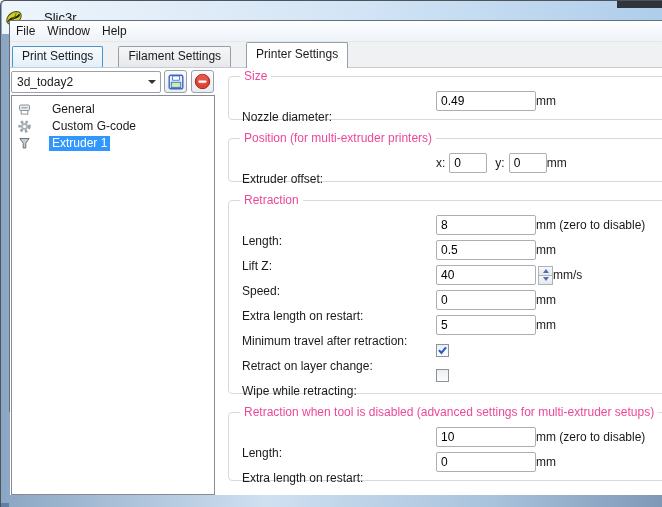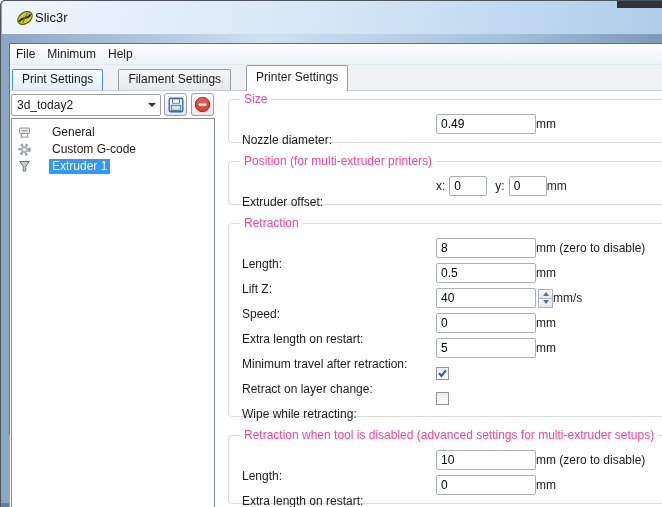--- a/index.html
+++ b/index.html
@@ -9,28 +9,28 @@
   .window {
     position:relative; width:662px; height:507px; overflow:hidden;
     background:linear-gradient(90deg,#8ba6c3,#cfe0f1 40%,#a8c2dc 75%,#7e98b6);
     border-top:1px solid #4c545c; border-left:1px solid #4c545c;
     border-radius:5px 0 0 0;
   }
   .titlebar {
     position:absolute; left:1px; top:0; right:0; height:33px;
     background:linear-gradient(100deg,#eef5fc 0%,#d2e4f5 55%,#aecdea 100%);
     border-radius:4px 0 0 0;
-    display:flex; align-items:center; padding-left:13px; gap:0;
+    display:flex; align-items:center; padding-left:2px; gap:20px;
   }
   .title-text { font-size:13px; color:#111; }
   .artifact { position:absolute; right:0; top:0; width:45px; height:7px; background:#30343a; z-index:9; }
   .frame-corner { position:absolute; left:0; bottom:0; width:8px; height:4px; background:#5e80a8; }
 
   .client {
-    position:absolute; left:8px; top:42px; width:654px; height:392px;
+    position:absolute; left:8px; top:19px; width:654px; height:392px;
     background:#fff; border-left:1px solid #66707c; border-top:1px solid #66707c;
   }
   .menubar {
     height:21px; display:flex; align-items:center;
     background:linear-gradient(#fdfeff,#eef3f9); border-bottom:1px solid #e3e8ee;
   }
   .menu-item { padding:2px 6px; cursor:default; }
 
   .tabstrip {
     height:26px; background:#f0f1f2; display:flex; align-items:flex-end;
@@ -125,21 +125,21 @@
       </g>
     </svg>
     <span class="title-text">Slic3r</span>
   </div>
   <div class="artifact"></div>
 
   <div class="client">
 
     <div class="menubar">
       <span class="menu-item">File</span>
-      <span class="menu-item">Minimum</span>
+      <span class="menu-item">Window</span>
       <span class="menu-item">Help</span>
     </div>
 
     <div class="tabstrip">
       <div class="tab hover">Print Settings</div>
       <div class="tab">Filament Settings</div>
       <div class="tab active">Printer Settings</div>
     </div>
 
     <div class="content">

